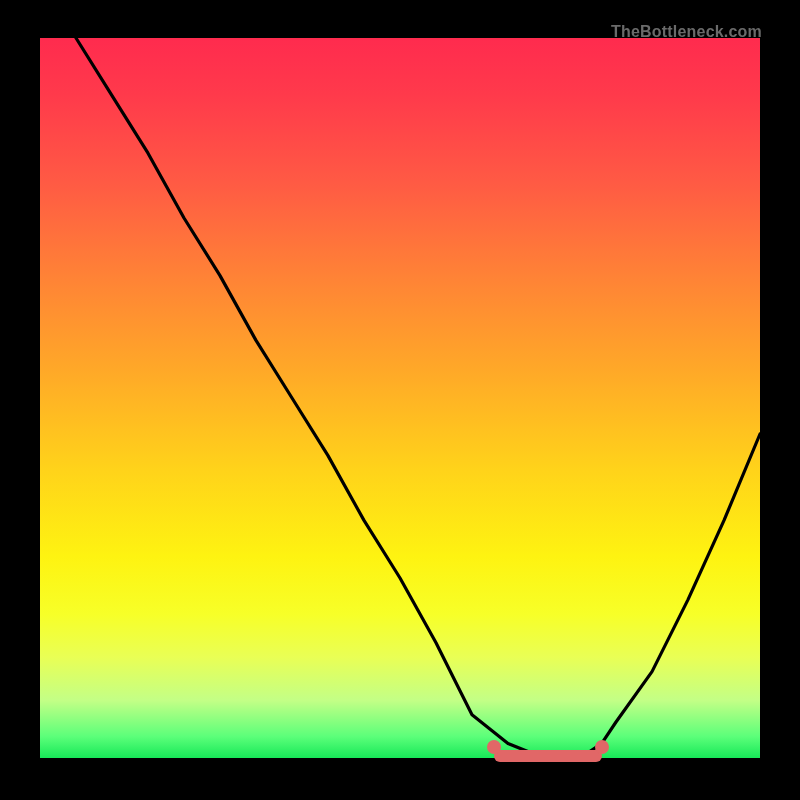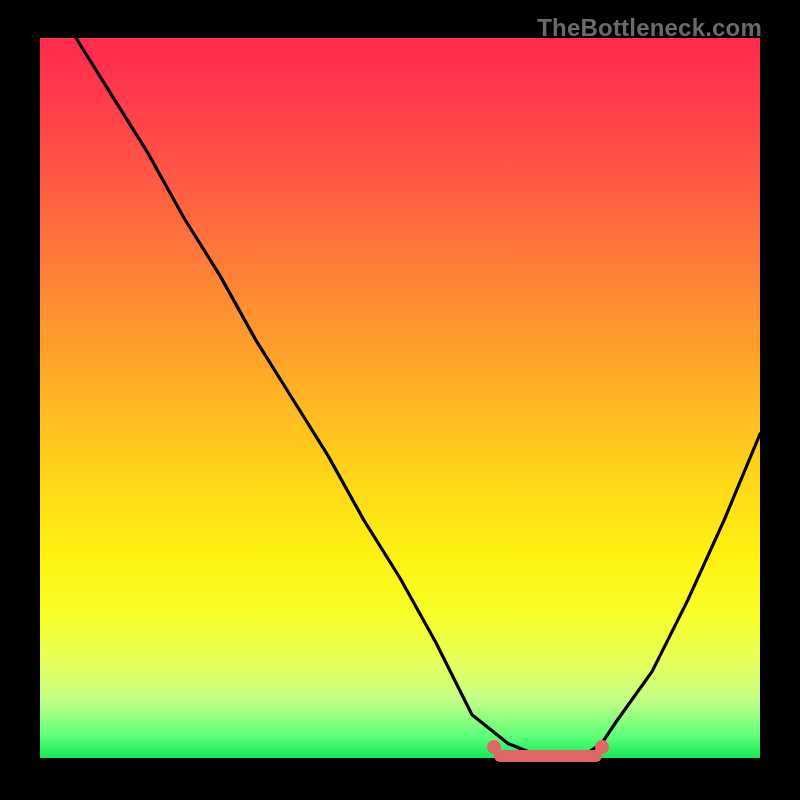--- a/index.html
+++ b/index.html
@@ -35,24 +35,24 @@
       #fef311 72%,
       #f7ff28 80%,
       #e9ff55 86%,
       #c3ff86 92%,
       #5cff7a 97%,
       #17e858 100%
     );
   }
   .watermark {
     position: absolute;
-    top: 14px;
+    top: 23px;
     right: 38px;
     font-family: Arial, Helvetica, sans-serif;
-    font-size: 24px;
+    font-size: 16px;
     font-weight: 600;
     color: #6a6a6a;
     letter-spacing: 0.2px;
     user-select: none;
   }
   svg.curve {
     position: absolute;
     left: 0;
     top: 0;
     width: 720px;

